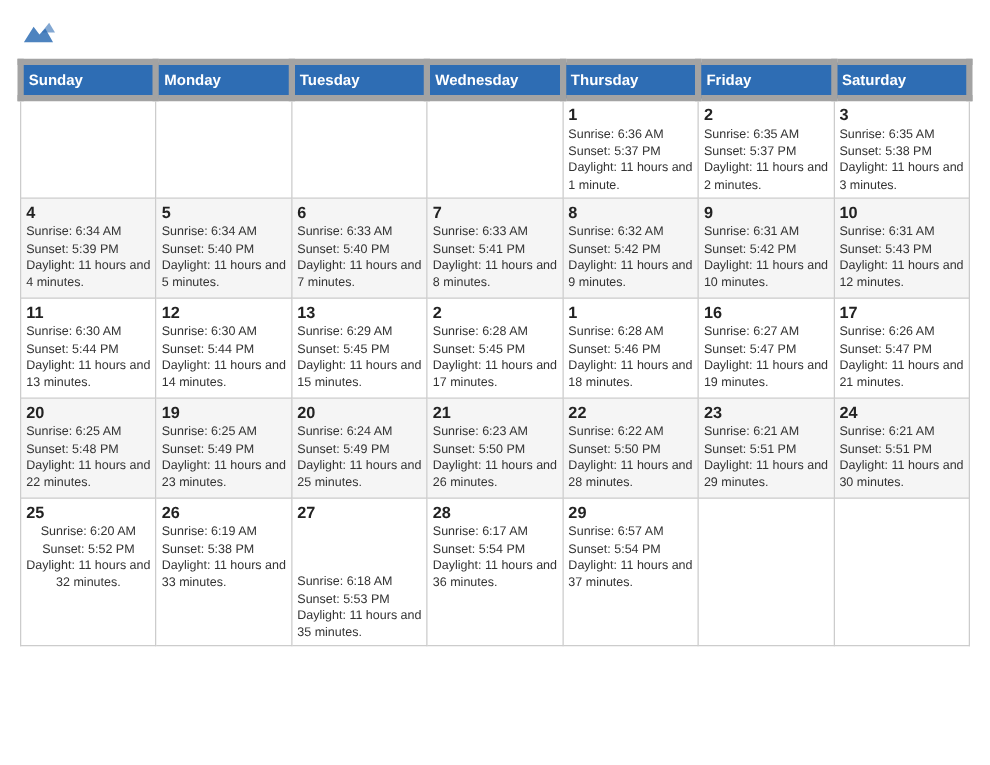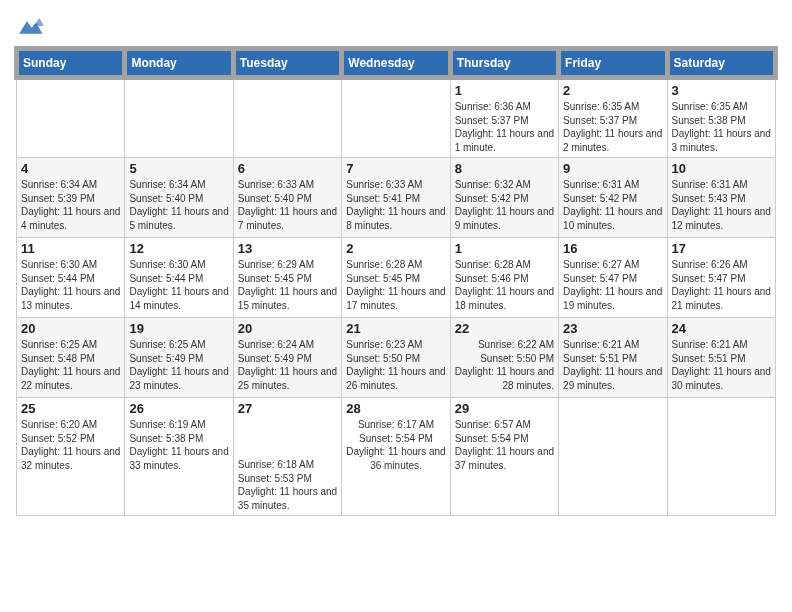--- a/index.html
+++ b/index.html
@@ -265,59 +265,59 @@
 Daylight: 11 hours and 25 minutes.</div>
           </td>
           <td>
             <div class="day-num">21</div>
             <div class="day-info" style="white-space: pre-line;">Sunrise: 6:23 AM
 Sunset: 5:50 PM
 Daylight: 11 hours and 26 minutes.</div>
           </td>
           <td>
             <div class="day-num">22</div>
-            <div class="day-info" style="white-space: pre-line; text-align: right;">Sunrise: 6:22 AM
+            <div class="day-info" style="white-space: pre-line;">Sunrise: 6:22 AM
 Sunset: 5:50 PM
 Daylight: 11 hours and 28 minutes.</div>
           </td>
           <td>
             <div class="day-num">23</div>
             <div class="day-info" style="white-space: pre-line;">Sunrise: 6:21 AM
 Sunset: 5:51 PM
 Daylight: 11 hours and 29 minutes.</div>
           </td>
           <td>
             <div class="day-num">24</div>
             <div class="day-info" style="white-space: pre-line;">Sunrise: 6:21 AM
 Sunset: 5:51 PM
 Daylight: 11 hours and 30 minutes.</div>
           </td>
         </tr>
         <tr>
           <td>
             <div class="day-num">25</div>
-            <div class="day-info" style="white-space: pre-line;">Sunrise: 6:20 AM
+            <div class="day-info" style="white-space: pre-line; text-align: center;">Sunrise: 6:20 AM
 Sunset: 5:52 PM
 Daylight: 11 hours and 32 minutes.</div>
           </td>
           <td>
             <div class="day-num">26</div>
             <div class="day-info" style="white-space: pre-line;">Sunrise: 6:19 AM
 Sunset: 5:38 PM
 Daylight: 11 hours and 33 minutes.</div>
           </td>
           <td>
             <div class="day-num">27</div>
             <div class="day-info" style="white-space: pre-line; margin-top: 42px;">Sunrise: 6:18 AM
 Sunset: 5:53 PM
 Daylight: 11 hours and 35 minutes.</div>
           </td>
           <td>
             <div class="day-num">28</div>
-            <div class="day-info" style="white-space: pre-line; text-align: center;">Sunrise: 6:17 AM
+            <div class="day-info" style="white-space: pre-line;">Sunrise: 6:17 AM
 Sunset: 5:54 PM
 Daylight: 11 hours and 36 minutes.</div>
           </td>
           <td>
             <div class="day-num">29</div>
             <div class="day-info" style="white-space: pre-line;">Sunrise: 6:57 AM
 Sunset: 5:54 PM
 Daylight: 11 hours and 37 minutes.</div>
           </td>
           <td class="empty-cell"></td>

